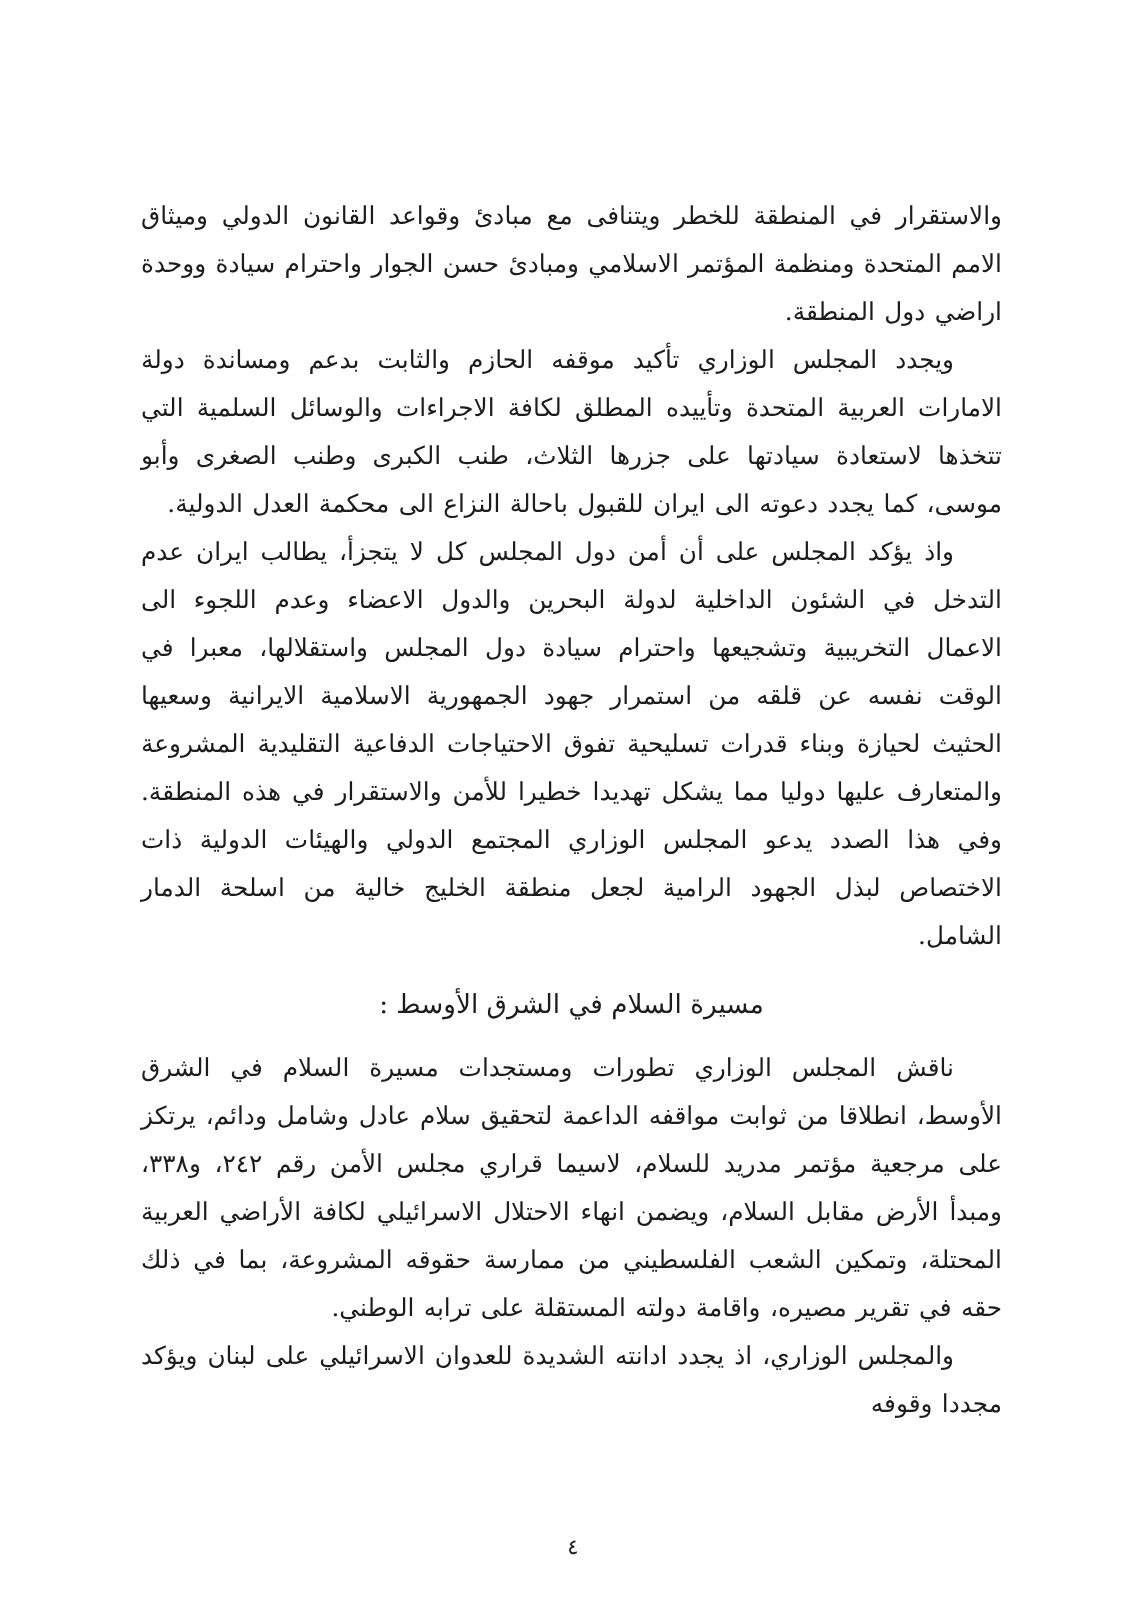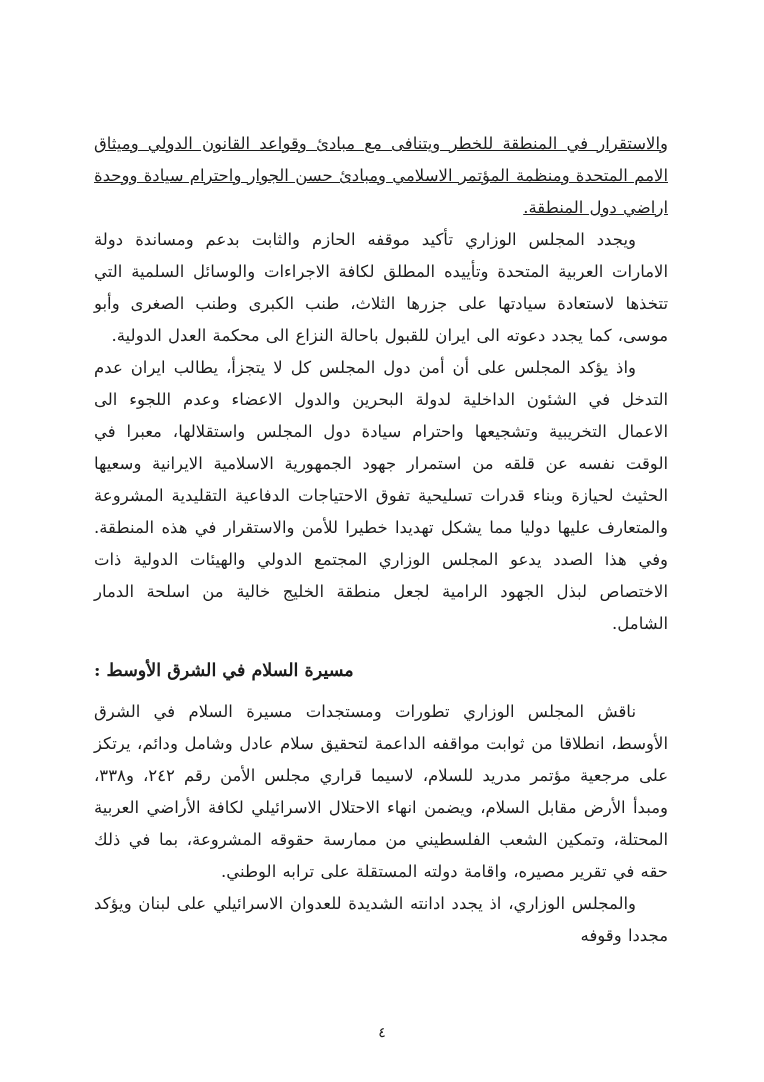--- a/index.html
+++ b/index.html
@@ -28,28 +28,27 @@
     font-size: 16.5px;
     line-height: 32px;
   }
   .para {
     margin: 0;
     text-indent: 32px;
     word-spacing: 1px;
   }
   .para.no-indent {
     text-indent: 0;
-    text-decoration: underline;
   }
   .section-heading {
     margin: 14px 0 10px 0;
     font-size: 17.5px;
-    font-weight: bold;
+    font-weight: normal;
     text-indent: 0;
-    text-align: left;
+    text-align: center;
   }
   .page-number {
     position: absolute;
     bottom: 42px;
     left: 0;
     right: 0;
     text-align: center;
     direction: rtl;
     font-size: 14px;
     color: #1c1c1c;

